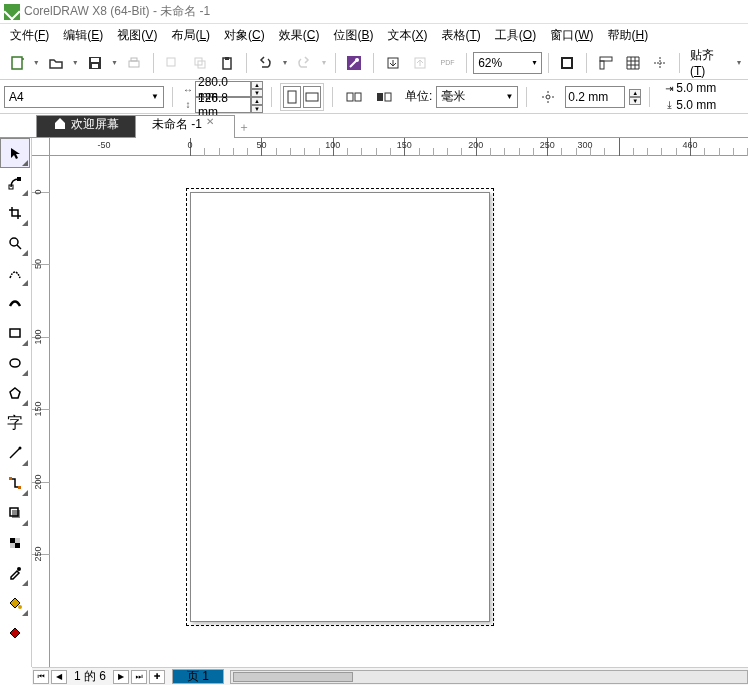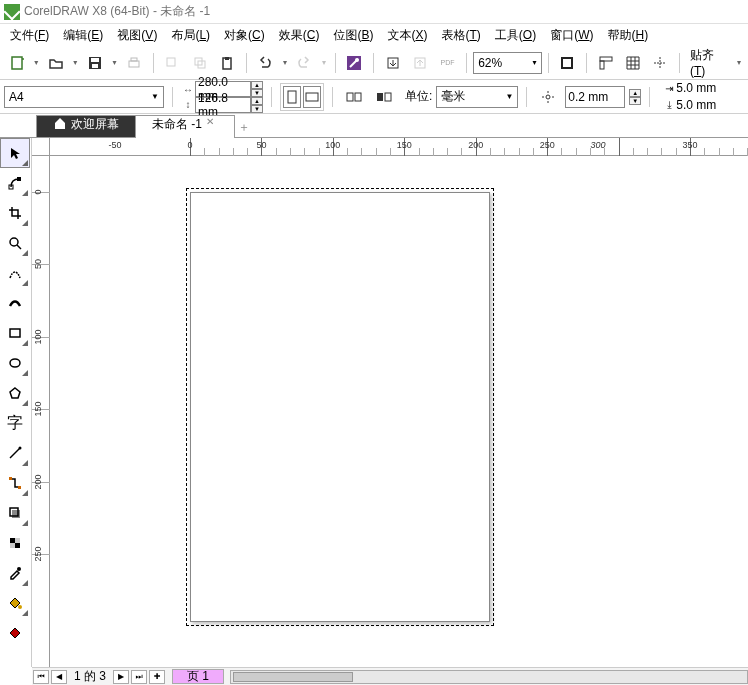--- a/index.html
+++ b/index.html
@@ -62,21 +62,21 @@
 .ruler-h .lbl { position:absolute; top:2px; font-size:9px; color:#333; transform:translateX(-50%); }
 .ruler-v .tick { position:absolute; left:0; height:1px; width:18px; background:#aaa; }
 .ruler-v .lbl { position:absolute; left:1px; font-size:9px; color:#333; writing-mode:vertical-rl; transform:translateY(-50%) rotate(180deg); }
 
 .paper { position:absolute; top:54px; left:158px; width:300px; height:430px; background:#fff; box-shadow:2px 2px 4px rgba(0,0,0,0.25); border:1px solid #888; }
 .selection { position:absolute; top:50px; left:154px; width:308px; height:438px; border:1px dashed #000; pointer-events:none; }
 
 .statusbar { position:absolute; bottom:0; left:32px; right:0; height:18px; background:#f4f4f4; border-top:1px solid #ccc; display:flex; align-items:center; font-size:11px; }
 .pg-btn { width:16px; height:14px; border:1px solid #aaa; background:#fff; display:flex; align-items:center; justify-content:center; font-size:8px; margin:0 1px; }
 .pg-info { padding:0 6px; }
-.pg-tab { padding:0 14px; border:1px solid #aaa; height:15px; display:flex; align-items:center; background:#f0abfc; margin-left:6px; }
+.pg-tab { padding:0 14px; border:1px solid #aaa; height:15px; display:flex; align-items:center; background:#0369a1; margin-left:6px; }
 .hscroll { flex:1; height:14px; background:#e8e8e8; border:1px solid #aaa; margin-left:6px; position:relative; }
 .hscroll .thumb { position:absolute; left:2px; top:1px; width:120px; height:10px; background:#ccc; border:1px solid #999; }
 
 svg { pointer-events:none; }
 </style>
 </head>
 <body>
 
 <div class="titlebar">
   <div class="logo"></div>
@@ -464,32 +464,32 @@
         <div class="tick" style="left: 454.286px; height: 8px; top: 10px;"></div>
         <div class="tick" style="left: 468.571px; height: 8px; top: 10px;"></div>
         <div class="tick" style="left: 482.857px; height: 8px; top: 10px;"></div>
         <div class="tick major" style="left: 497.143px;"></div>
         <div class="lbl" style="left: 497.143px;">250</div>
         <div class="tick" style="left: 511.429px; height: 8px; top: 10px;"></div>
         <div class="tick" style="left: 525.714px; height: 8px; top: 10px;"></div>
         <div class="tick" style="left: 540px; height: 8px; top: 10px;"></div>
         <div class="tick" style="left: 554.286px; height: 8px; top: 10px;"></div>
         <div class="tick major" style="left: 568.571px;"></div>
-        <div class="lbl" style="left: 548px; font-style: italic;">300</div>
+        <div class="lbl" style="left: 535px;">300</div>
         <div class="tick" style="left: 582.857px; height: 8px; top: 10px;"></div>
         <div class="tick" style="left: 597.143px; height: 8px; top: 10px;"></div>
         <div class="tick" style="left: 611.429px; height: 8px; top: 10px;"></div>
         <div class="tick" style="left: 625.714px; height: 8px; top: 10px;"></div>
         <div class="tick major" style="left: 640px;"></div>
-        <div class="lbl" style="left: 640px;">350</div>
+        <div class="lbl" style="left: 640px;">460</div>
         <div class="tick" style="left: 654.286px; height: 8px; top: 10px;"></div>
         <div class="tick" style="left: 668.571px; height: 8px; top: 10px;"></div>
         <div class="tick" style="left: 682.857px; height: 8px; top: 10px;"></div>
         <div class="tick" style="left: 697.143px; height: 8px; top: 10px;"></div>
-        <div class="lbl" style="left: 65px;">-50</div>
+        <div class="lbl" style="left: 54px;">-50</div>
       </div>
     <div class="ruler-v" id="rv">
         <div class="tick" style="top: 36px;"></div>
         <div class="lbl" style="top: 36px;">0</div>
         <div class="tick" style="top: 108.391px;"></div>
         <div class="lbl" style="top: 108.391px;">50</div>
         <div class="tick" style="top: 180.781px;"></div>
         <div class="lbl" style="top: 180.781px;">100</div>
         <div class="tick" style="top: 253.172px;"></div>
         <div class="lbl" style="top: 253.172px;">150</div>
@@ -499,21 +499,21 @@
         <div class="lbl" style="top: 397.953px;">250</div>
       </div>
     <div class="paper"></div>
     <div class="selection"></div>
   </div>
 </div>
 
 <div class="statusbar">
   <div class="pg-btn">⏮</div>
   <div class="pg-btn">◀</div>
-  <span class="pg-info">1 的 3</span>
+  <span class="pg-info">1 的 6</span>
   <div class="pg-btn">▶</div>
   <div class="pg-btn">⏭</div>
   <div class="pg-btn">✚</div>
   <div class="pg-tab">
       <span>页 1</span>
     </div>
   <div class="hscroll">
       <div class="thumb"></div>
     </div>
 </div>

